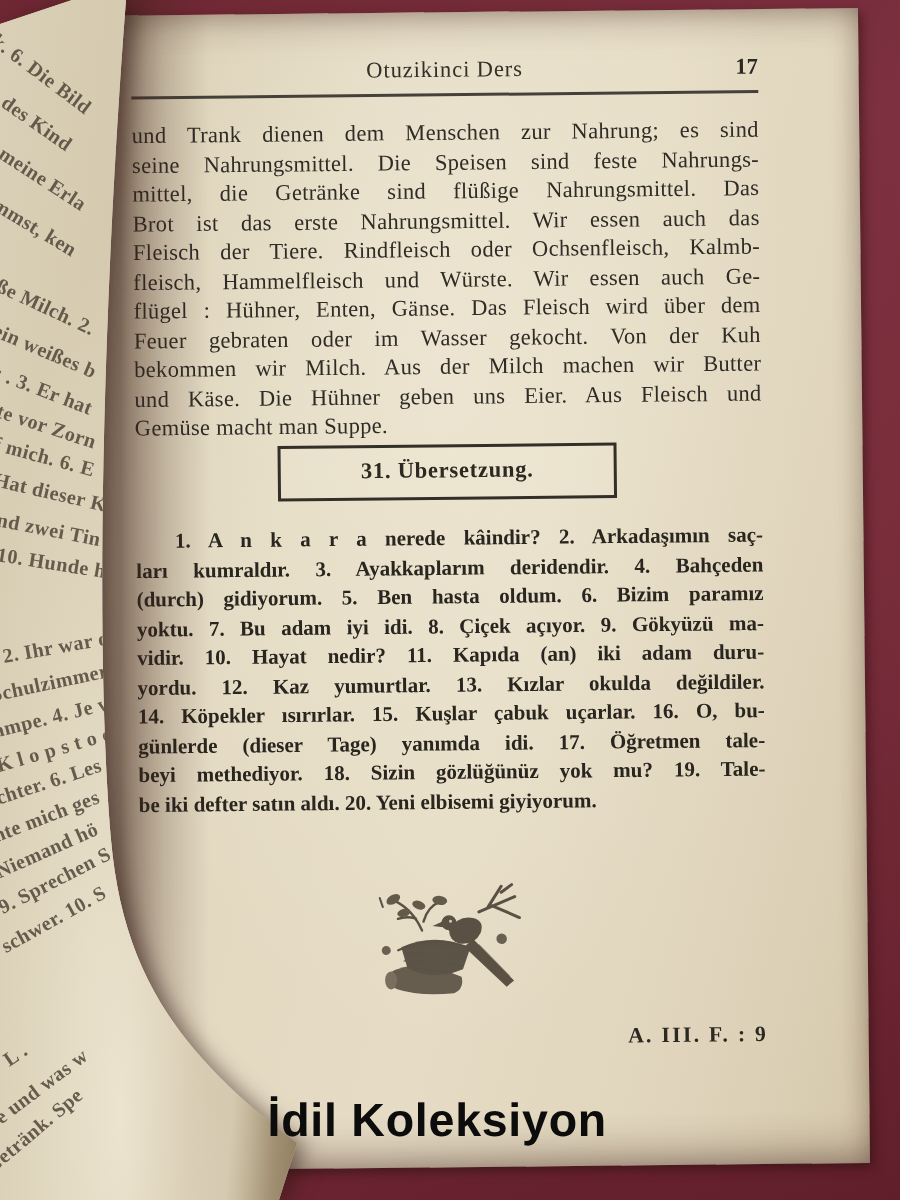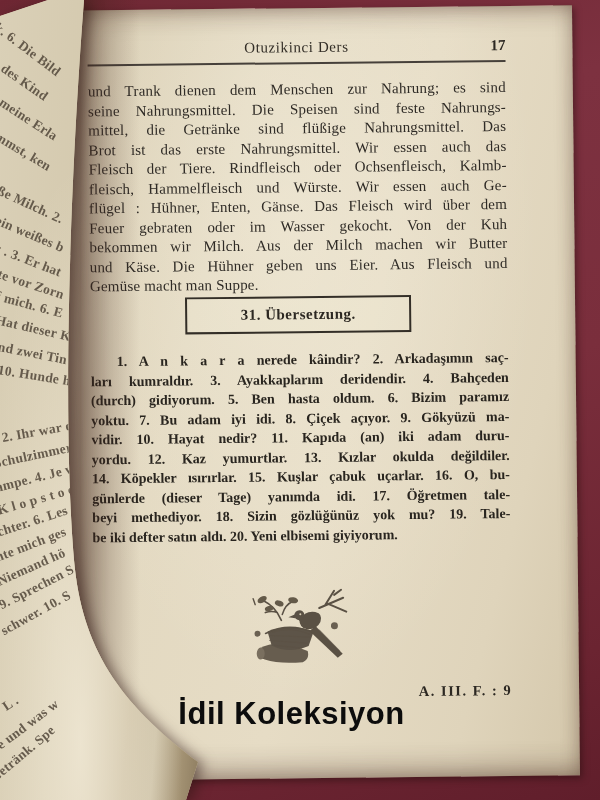--- a/index.html
+++ b/index.html
@@ -61,21 +61,21 @@
       radial-gradient(ellipse at 38% 93%,rgba(246,239,221,0.75),transparent 55%),
       linear-gradient(95deg,#dad0b7 0%,#d4c9ae 40%,#c6b89a 68%,#a3927315 78%,#a39273 88%,#7f6e53 100%),
       #cfc4a9;
   }
   .frag{
     position:absolute;font-size:13.5px;font-weight:bold;color:#514639;
     white-space:nowrap;letter-spacing:0.3px;opacity:0.85;transform-origin:left center;
   }
   
   .watermark{
-    position:absolute;left:0;top:696px;width:528px;text-align:center;z-index:4;
+    position:absolute;left:0;top:729px;width:528px;text-align:center;z-index:4;
     font-family:"Liberation Sans","DejaVu Sans",sans-serif;
     font-size:31px;font-weight:bold;letter-spacing:0.5px;color:#0c0c0c;
     padding-left:55px;box-sizing:border-box;
   }
   .ink{stroke:#473e33;fill:none;stroke-linecap:round;}
 </style>
 </head>
 <body>
 
 <div class="scene">

